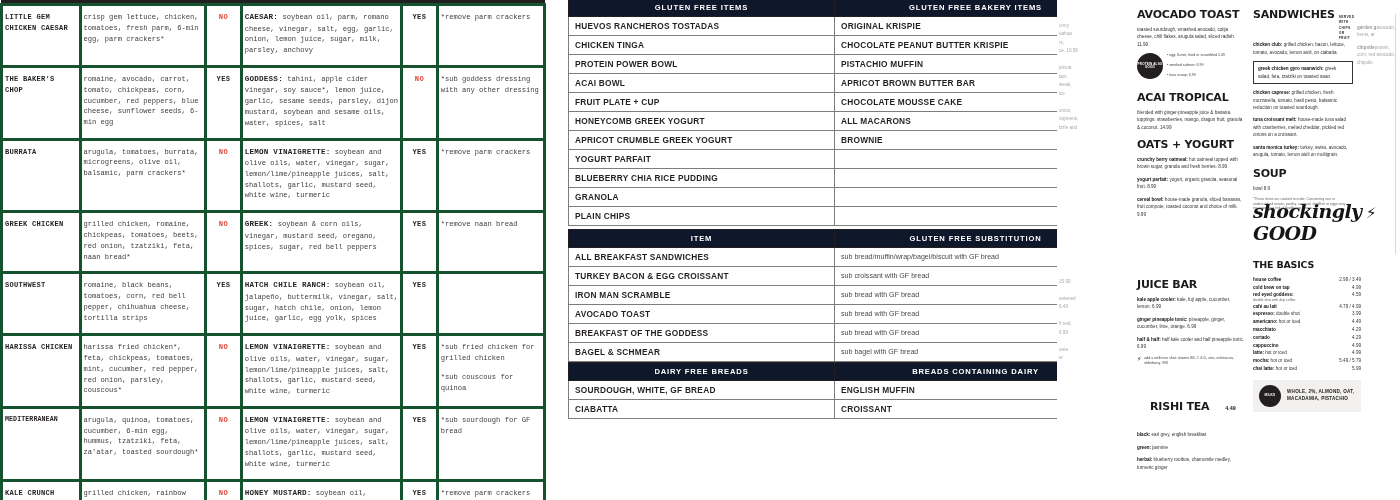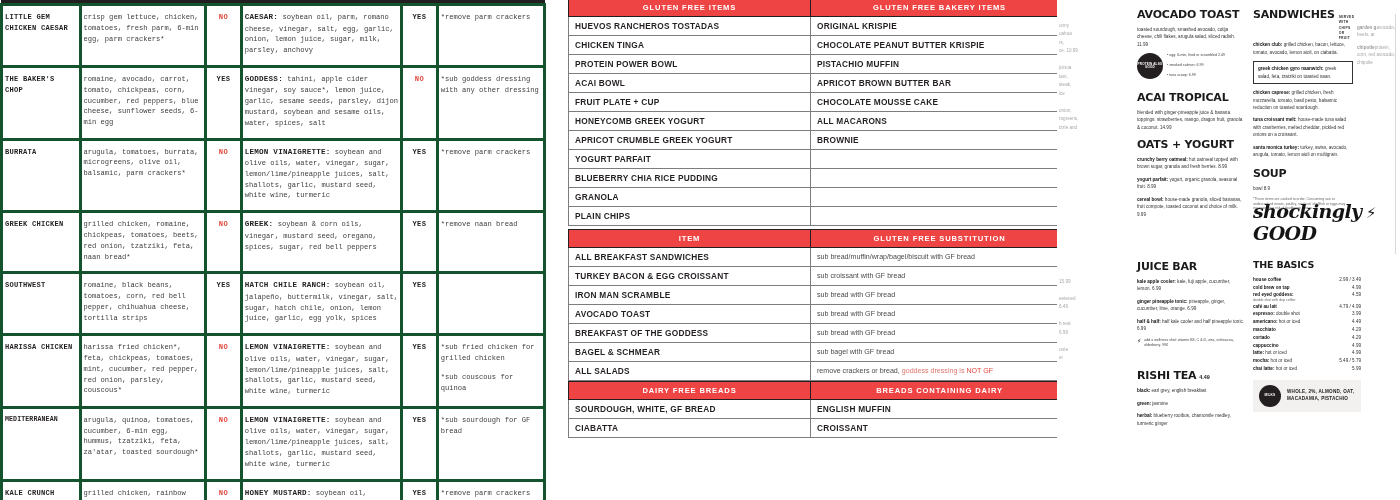--- a/index.html
+++ b/index.html
@@ -34,22 +34,22 @@
   .c-dress b,.c-name b{color:#231f20;font-weight:bold;font-size:7.6px;letter-spacing:.2px;}
   .yes{color:#231f20;}
   .no{color:#e0483c;}
   .subline{display:block;}
   .subline+.subline{margin-top:8px;}
 
   
   .gf-wrap{position:absolute;left:568px;top:-2px;width:490px;}
   .gf-table{width:490px;border-collapse:collapse;table-layout:fixed;}
   .gf-table th{
-    background:#ef4444;color:#fff;font-size:7.6px;font-weight:bold;
-    letter-spacing:.85px;text-align:center;padding:4px 2px;border:1px solid #231f20;
+    background:#0f172a;color:#fff;font-size:7.6px;font-weight:bold;
+    letter-spacing:.85px;text-align:center;padding:4px 14px;border:1px solid #231f20;
   }
   .gf-table td{
     border:1px solid #7d7d7d;height:14px;padding:2px 6px;font-size:8.3px;
     font-weight:bold;letter-spacing:.25px;color:#231f20;vertical-align:middle;
   }
   .gf-table td.sub-col{font-weight:normal;font-size:7.1px;letter-spacing:0;color:#4a4a4a;}
   .gf-table td.sub-col .red{color:#e0756d;}
   .gf-table td.sub-col .redb{color:#e0483c;}
   .col-a{width:237px;}
   .col-b{width:253px;}
@@ -269,24 +269,20 @@
             <td class="col-b sub-col">sub bread with GF bread</td>
           </tr>
           <tr>
             <td class="col-a">BREAKFAST OF THE GODDESS</td>
             <td class="col-b sub-col">sub bread with GF bread</td>
           </tr>
           <tr>
             <td class="col-a">BAGEL &amp; SCHMEAR</td>
             <td class="col-b sub-col">sub bagel with GF bread</td>
           </tr>
-          <tr>
-            <td class="col-a">ALL SALADS</td>
-            <td class="col-b sub-col">remove crackers or bread, <span class="red">goddess dressing is </span><span class="redb">NOT GF</span></td>
-          </tr>
         </tbody>
     </table>
 
     <table class="gf-table" style="margin-top:0px;">
       <thead>
         <tr>
           <th class="col-a">DAIRY FREE BREADS</th>
           <th class="col-b">BREADS CONTAINING DAIRY</th>
         </tr>
       </thead>
@@ -378,33 +374,33 @@
         <div class="art-p"><b>garden g</b>avocado, beets, ar</div>
         <div class="art-p"><b>chipotle</b>protein, corn, red avocado, chipotle</div>
       </div>
 
     <div style="position:absolute;left:196px;top:200px;">
       <span class="script">shockingly</span>
       <span class="script" style="font-family:'DejaVu Sans',sans-serif;font-style:normal;font-size:15px;">⚡</span>
       <span class="script good">GOOD</span>
     </div>
 
-    <div class="art-col" style="left:80px;top:258px;width:108px;">
+    <div class="art-col" style="left:80px;top:276px;width:108px;">
       <div class="art-h1">JUICE BAR</div>
       <div id="juice-list">
           <div class="art-p"><b>kale apple cooler:</b> kale, fuji apple, cucumber, lemon. 6.99</div>
           <div class="art-p"><b>ginger pineapple tonic:</b> pineapple, ginger, cucumber, lime, orange. 6.99</div>
           <div class="art-p"><b>half &amp; half:</b> half kale cooler and half pineapple tonic. 6.99</div>
         </div>
       <div style="display:flex;gap:3px;align-items:flex-start;margin-top:1px;">
         <span style="font-size:6px;line-height:1;color:#222;">⚡</span>
         <div class="art-sm">add a wellness shot: vitamin B3, C &amp; D, zinc, echinacea, elderberry. 99¢</div>
       </div>
       <div style="display:flex;align-items:baseline;gap:3px;margin-top:14px;">
-        <div class="art-h1" style="margin:0;">RISHI TEA</div>
+        <div class="art-h1" style="margin:13px;">RISHI TEA</div>
         <div style="font-size:5.4px;font-weight:bold;color:#222;">4.49</div>
       </div>
       <div id="tea-list" style="margin-top:3px;">
           <div class="art-p"><b>black:</b> earl grey, english breakfast</div>
           <div class="art-p"><b>green:</b> jasmine</div>
           <div class="art-p"><b>herbal:</b> blueberry rooibos, chamomile medley, turmeric ginger</div>
         </div>
     </div>
 
     <div class="art-col" style="left:196px;top:258px;width:108px;">

